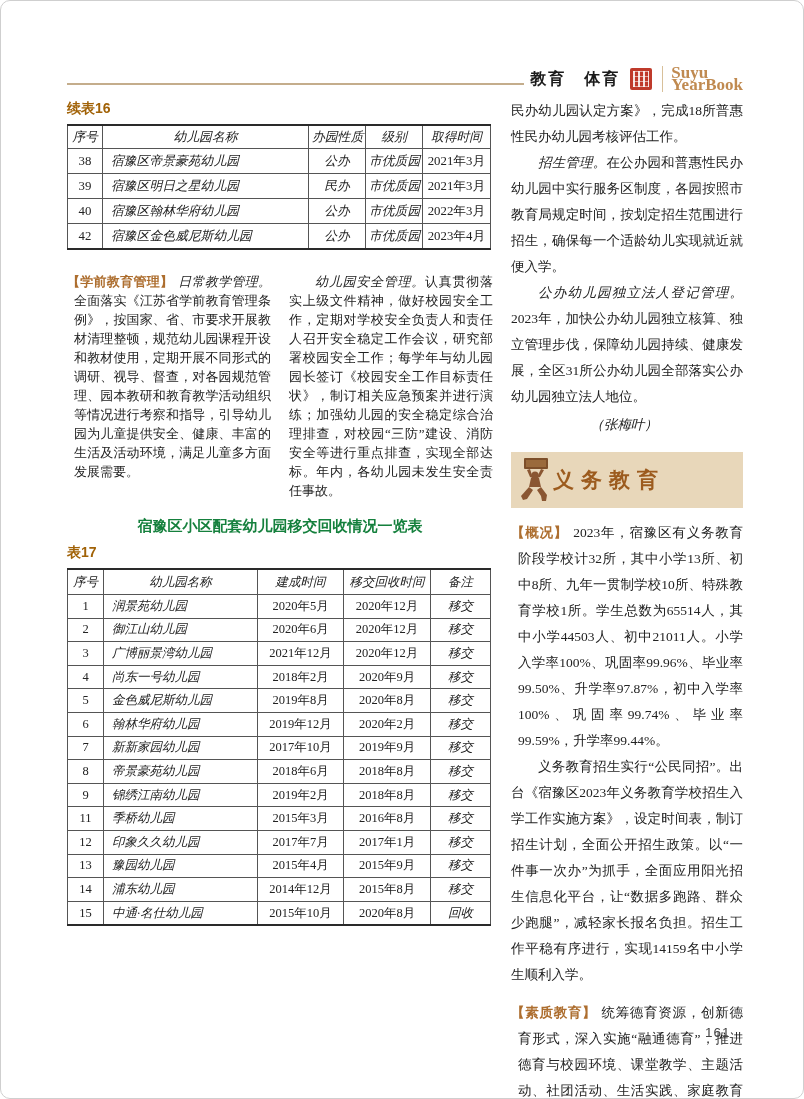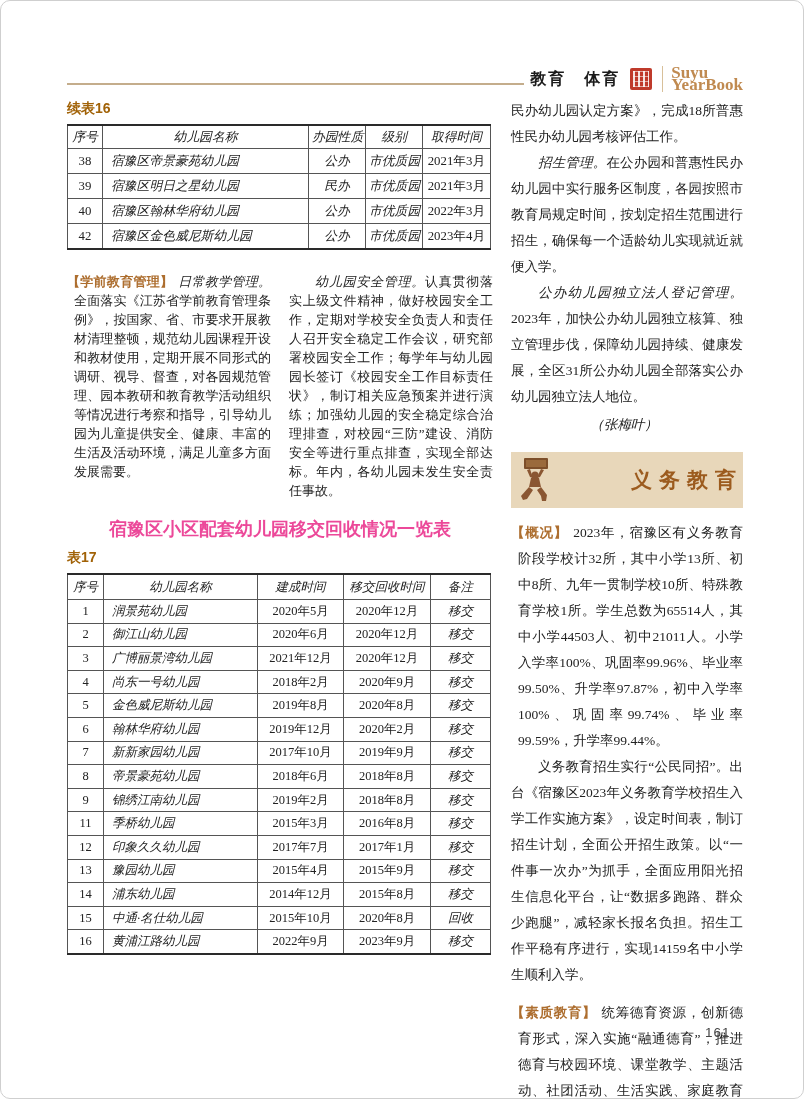--- a/index.html
+++ b/index.html
@@ -17,21 +17,21 @@
           repeating-linear-gradient(90deg, rgba(255,255,255,.85) 0 1.5px, transparent 1.5px 5px),
           repeating-linear-gradient(0deg, rgba(255,255,255,.55) 0 1.5px, transparent 1.5px 5px);
         background-size:16px 16px;background-position:3px 3px;background-repeat:no-repeat;}
   .hdr-div{width:1px;height:26px;background:#d8c09a;margin:0 8px 0 10px;}
   .brand{font-family:"Liberation Serif",serif;font-size:17px;line-height:12px;color:#c08a50;font-weight:bold;}
   
   .colL{position:absolute;left:66px;top:99px;width:426px;}
   .colR{position:absolute;left:510px;top:97px;width:232px;font-size:13.5px;line-height:26px;text-align:justify;}
   
   .tbl-label{font-size:14px;font-weight:bold;color:#a16207;font-family:"Liberation Sans",sans-serif;}
-  .tbl-title{font-size:18px;font-weight:bold;color:#ec4899;text-align:center;font-family:"Liberation Sans",sans-serif;}
+  .tbl-title{font-size:15px;font-weight:bold;color:#15803d;text-align:center;font-family:"Liberation Sans",sans-serif;}
   .bracket{color:#ad6e2f;font-weight:bold;font-family:"Liberation Sans",sans-serif;}
   
   table{border-collapse:collapse;table-layout:fixed;width:423px;margin-top:6px;
         border-top:2.5px solid #2a2a2a;border-bottom:2.5px solid #2a2a2a;}
   th,td{border:1px solid #555;text-align:center;padding:0 3px;overflow:hidden;white-space:nowrap;}
   th{font-weight:normal;}
   td.name{text-align:left;padding-left:8px;}
   .kai{font-style:italic;}
   .t16{font-size:12.8px;}
   .t16 th{height:22px;}
@@ -43,21 +43,21 @@
   .twocol{margin-top:22px;height:233px;column-count:2;column-gap:18px;
           font-size:13px;line-height:19px;text-align:justify;overflow:hidden;}
   p{margin:0;}
   .ind{text-indent:2em;}
   .hang{margin-left:7px;text-indent:0;}
   .hang .bracket{margin-left:-7px;margin-right:5px;}
   .author{text-align:center;padding-right:6px;margin-top:2px;}
   
   .banner{margin-top:14px;height:56px;background:#e8d7ba;display:flex;align-items:center;position:relative;}
   .banner .fig{flex:0 0 auto;margin-left:6px;}
-  .banner .btitle{flex:1;text-align:right;font-size:21px;font-weight:bold;color:#9c5b1e;
+  .banner .btitle{flex:1;text-align:left;font-size:21px;font-weight:bold;color:#9c5b1e;
                   letter-spacing:7px;font-family:"Liberation Sans",sans-serif;}
   .gap8{height:8px;}
   .gap12{height:12px;}
   .pageno{position:absolute;left:704px;top:1024px;font-size:13.5px;color:#444;
           font-family:"Liberation Sans",sans-serif;letter-spacing:1px;}
 </style>
 </head>
 <body>
 
 <div class="page">
@@ -243,27 +243,20 @@
             <td>2015年8月</td>
             <td class="kai">移交</td>
           </tr>
           <tr>
             <td>15</td>
             <td class="kai name">中通·名仕幼儿园</td>
             <td>2015年10月</td>
             <td>2020年8月</td>
             <td class="kai">回收</td>
           </tr>
-          <tr>
-            <td>16</td>
-            <td class="kai name">黄浦江路幼儿园</td>
-            <td>2022年9月</td>
-            <td>2023年9月</td>
-            <td class="kai">移交</td>
-          </tr>
         </tbody>
       </table>
   </div>
 
   <div class="colR">
     <p><span>民办幼儿园认定方案》，完成18所普惠性民办幼儿园考核评估工作。</span></p>
     <p class="ind"><span class="kai">招生管理。</span><span>在公办园和普惠性民办幼儿园中实行服务区制度，各园按照市教育局规定时间，按划定招生范围进行招生，确保每一个适龄幼儿实现就近就便入学。</span></p>
     <p class="ind"><span class="kai">公办幼儿园独立法人登记管理。</span><span>2023年，加快公办幼儿园独立核算、独立管理步伐，保障幼儿园持续、健康发展，全区31所公办幼儿园全部落实公办幼儿园独立法人地位。</span></p>
     <p class="author kai">（张梅叶）</p>
 

